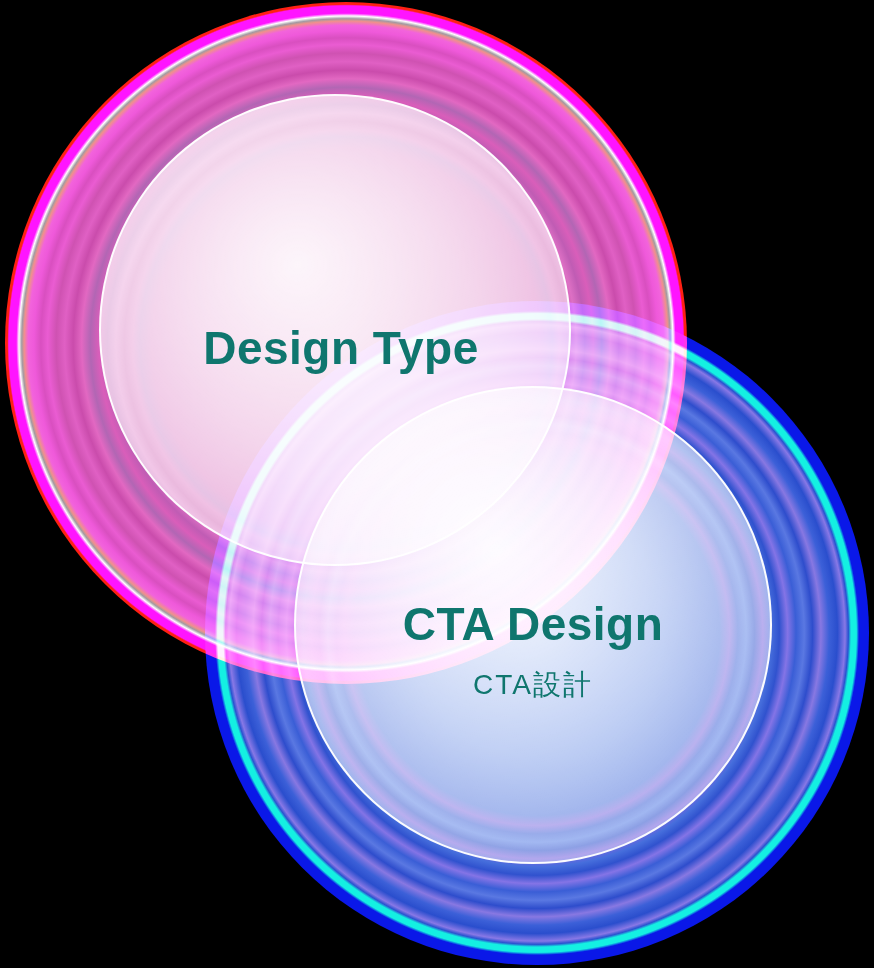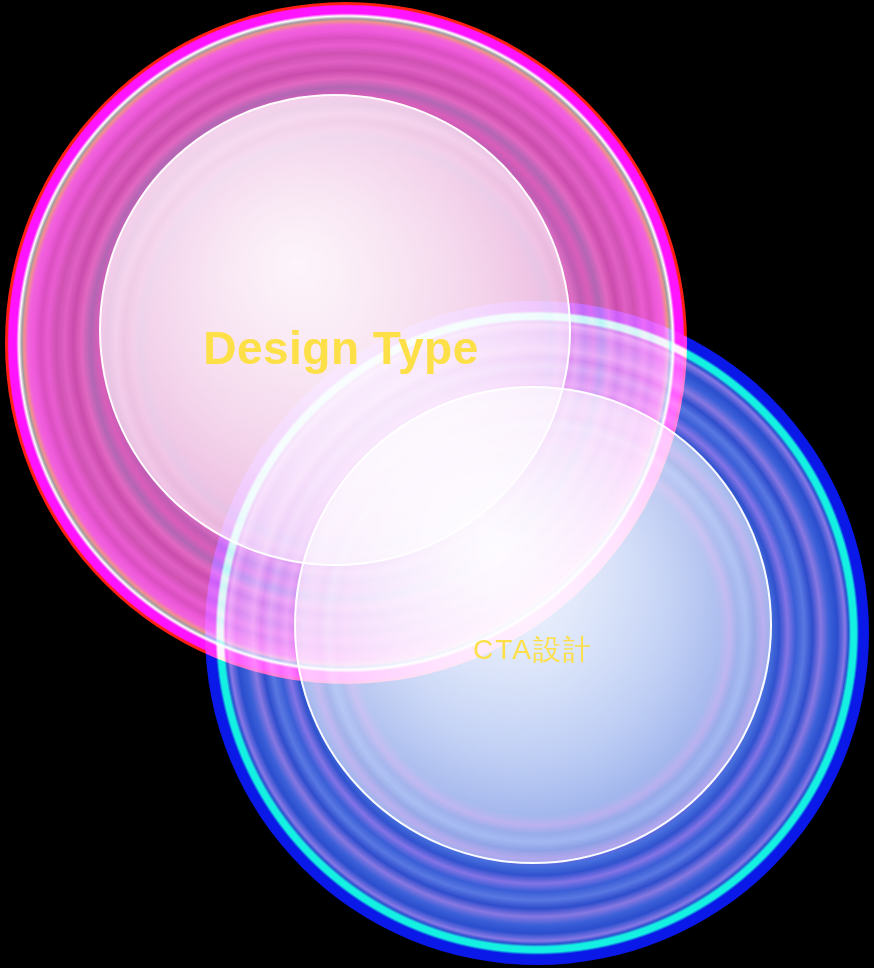--- a/index.html
+++ b/index.html
@@ -104,21 +104,21 @@
   
   .label-group {
     position: absolute;
     z-index: 5;
     transform: translate(-50%, -50%);
     display: flex;
     flex-direction: column;
     align-items: center;
     gap: 24px;
     text-align: center;
-    color: #fde047;
+    color: #0f766e;
     white-space: nowrap;
   }
   .label-group.pink { left: 341px; top: 348px; }
   .label-group.blue { left: 533px; top: 650px; }
   .main-label {
     font-size: 46px;
     font-weight: 700;
     line-height: 1;
     letter-spacing: 0.5px;
   }
@@ -140,16 +140,17 @@
 
   <div class="circle glow-blue"></div>
 
   <div class="circle inner-blue"></div>
 
   <div class="label-group pink">
     <div class="main-label">Design Type</div>
   </div>
 
   <div class="label-group blue">
+    <div class="main-label">CTA Design</div>
     <div class="sub-label">CTA設計</div>
   </div>
 
 </div>
 
 </body></html>

